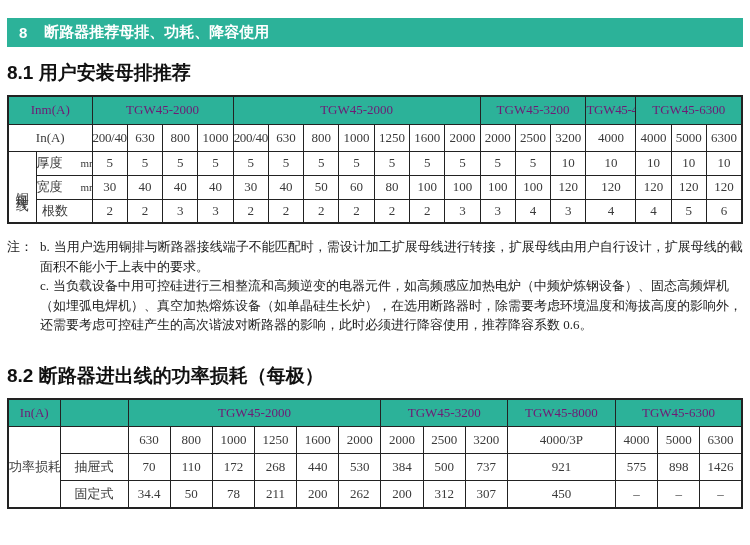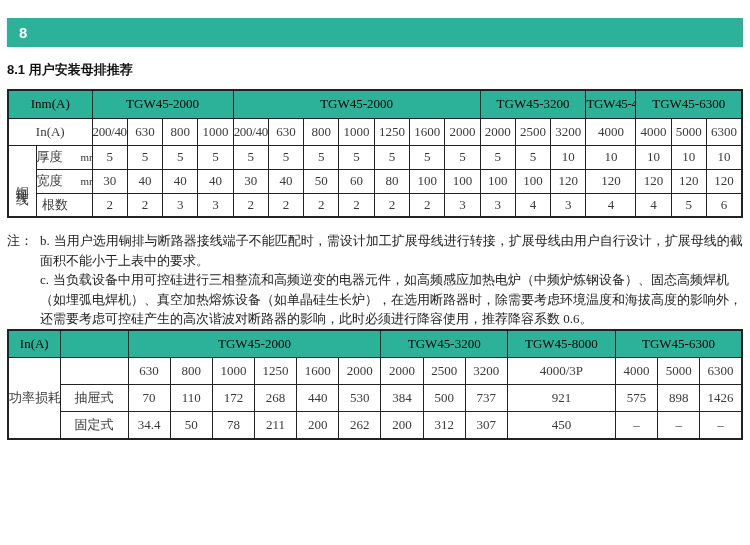--- a/index.html
+++ b/index.html
@@ -4,29 +4,29 @@
 <style>
   html,body{margin:0;padding:0;background:#fff;}
   body{width:750px;height:545px;font-family:"Liberation Sans",sans-serif;-webkit-font-smoothing:antialiased;}
   .page{padding:18px 7px 0 7px;}
 
   
   .title-bar{height:29px;background:#2CB299;color:#fff;display:flex;align-items:center;
     font-weight:bold;font-size:15px;padding-left:12px;box-sizing:border-box;}
   .title-bar .num{margin-right:17px;}
 
-  h2.sub{font-size:13px;font-weight:bold;color:#111;margin:16px 0 13px 0;line-height:1;}
+  h2.sub{font-size:19px;font-weight:bold;color:#111;margin:16px 0 13px 0;line-height:1;}
   h2.sub2{margin-top:31px;}
 
   
   table.t{border-collapse:collapse;table-layout:fixed;width:736px;
     font-family:"Liberation Serif",serif;color:#3a3a3a;border:2px solid #222;}
   table.t td{border:1px solid #222;text-align:center;padding:0;overflow:hidden;
     white-space:nowrap;font-size:13px;}
-  td.teal{background:#2CB299;color:#000000;font-size:13px;}
+  td.teal{background:#2CB299;color:#701a75;font-size:13px;}
   td.gs{border-left-width:2px;}
   td.sm{font-size:9px;letter-spacing:-0.3px;}
   tr.r-hdr{height:28px;}
   tr.r-in{height:27px;}
   table.t1 tr.r-data{height:24px;}
   table.t2 tr.r-data{height:27px;padding-left:39px;}
 
   td.side{background:#fff;}
   td.side .vtxt{writing-mode:vertical-rl;text-orientation:upright;margin:0 auto;
     letter-spacing:3px;font-size:13px;line-height:1;}
@@ -41,20 +41,21 @@
   .notes p{margin:0;}
   .notes .nid{margin-right:4px;}
 </style>
 </head>
 <body>
 
 <div class="page">
 
   <div class="title-bar">
     <span class="num">8</span>
+    <span class="ttl">断路器推荐母排、功耗、降容使用</span>
   </div>
 
   <h2 class="sub">8.1 用户安装母排推荐</h2>
 
   <table class="t t1">
     <colgroup>
       <col style="width:28px">
         <col style="width:56px">
       <col>
         <col>
@@ -175,20 +176,21 @@
     </table>
 
   <div class="notes">
     <span class="nlabel">注：</span>
     <div class="nitems">
       <p><span class="nid">b.</span><span>当用户选用铜排与断路器接线端子不能匹配时，需设计加工扩展母线进行转接，扩展母线由用户自行设计，扩展母线的截面积不能小于上表中的要求。</span></p>
       <p><span class="nid">c.</span><span>当负载设备中用可控硅进行三相整流和高频逆变的电器元件，如高频感应加热电炉（中频炉炼钢设备）、固态高频焊机（如埋弧电焊机）、真空加热熔炼设备（如单晶硅生长炉），在选用断路器时，除需要考虑环境温度和海拔高度的影响外，还需要考虑可控硅产生的高次谐波对断路器的影响，此时必须进行降容使用，推荐降容系数 0.6。</span></p>
     </div>
   </div>
 
+  <h2 class="sub sub2">8.2 断路器进出线的功率损耗（每极）</h2>
 
   <table class="t t2">
     <colgroup>
       <col style="width:52px">
         <col style="width:68px">
       <col>
         <col>
         <col>
         <col>
         <col>

